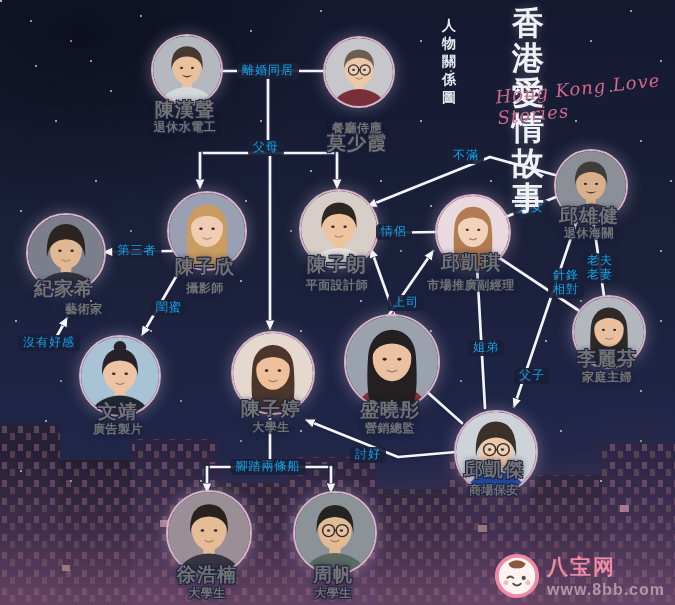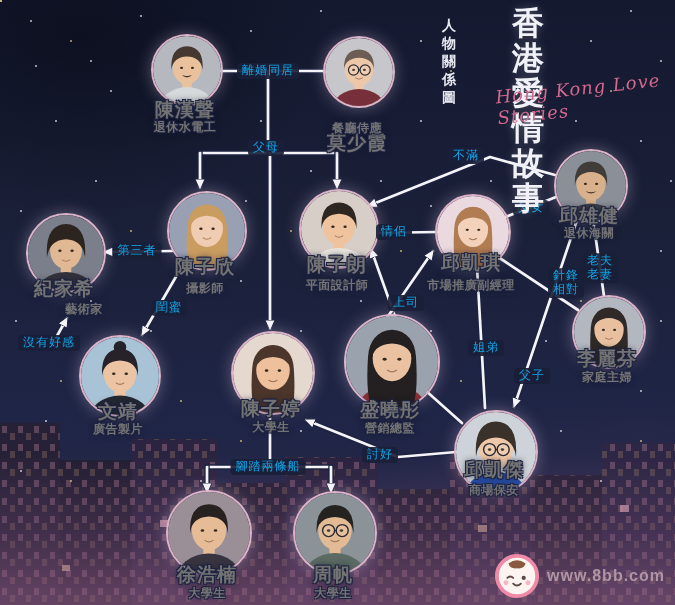--- a/index.html
+++ b/index.html
@@ -408,21 +408,21 @@
       <div class="edge-label" style="left: 394px; top: 232px;">情侶</div>
       <div class="edge-label" style="left: 466px; top: 156px;">不滿</div>
       <div class="edge-label" style="left: 531px; top: 208px;">父女</div>
       <div class="edge-label" style="left: 600px; top: 268px;">老夫
 老妻</div>
       <div class="edge-label" style="left: 538px; top: 283px; margin-left: 28px;">針鋒
 相對</div>
       <div class="edge-label" style="left: 486px; top: 348px;">姐弟</div>
       <div class="edge-label" style="left: 532px; top: 376px;">父子</div>
       <div class="edge-label" style="left: 406px; top: 303px;">上司</div>
-      <div class="edge-label" style="left: 380px; top: 455px;">討好</div>
+      <div class="edge-label" style="left: 368px; top: 455px;">討好</div>
       <div class="edge-label" style="left: 268px; top: 467px;">腳踏兩條船</div>
     </div>
 
   <div class="titleblock">
     <div class="tag">人物關係圖</div>
     <div class="main">
       <div>香港</div>
       <div>愛情故事</div>
     </div>
     <div class="script">Hong Kong Love Stories</div>
@@ -432,16 +432,17 @@
     <svg width="46" height="46" viewBox="0 0 48 48">
       <circle cx="24" cy="24" r="21" fill="#fdf3f0" stroke="#ef8aa6" stroke-width="4"></circle>
       <path d="M15 11 Q24 4 33 11 Q31 17 24 16 Q17 17 15 11 Z" fill="#8a5a40"></path>
       <path d="M14 26 Q17 23 20 26" stroke="#5a4a42" stroke-width="2" fill="none" stroke-linecap="round"></path>
       <circle cx="31" cy="26" r="2.2" fill="#5a4a42"></circle>
       <circle cx="12.5" cy="31" r="2.6" fill="#f4b8c4"></circle>
       <circle cx="35.5" cy="31" r="2.6" fill="#f4b8c4"></circle>
       <path d="M20 32 Q24 36 28 32" stroke="#5a4a42" stroke-width="2" fill="none" stroke-linecap="round"></path>
     </svg>
     <div class="wm-text">
+      <div class="wm-name">八宝网</div>
       <div class="wm-url">www.8bb.com</div>
     </div>
   </div>
 </div>
 
 </body></html>

